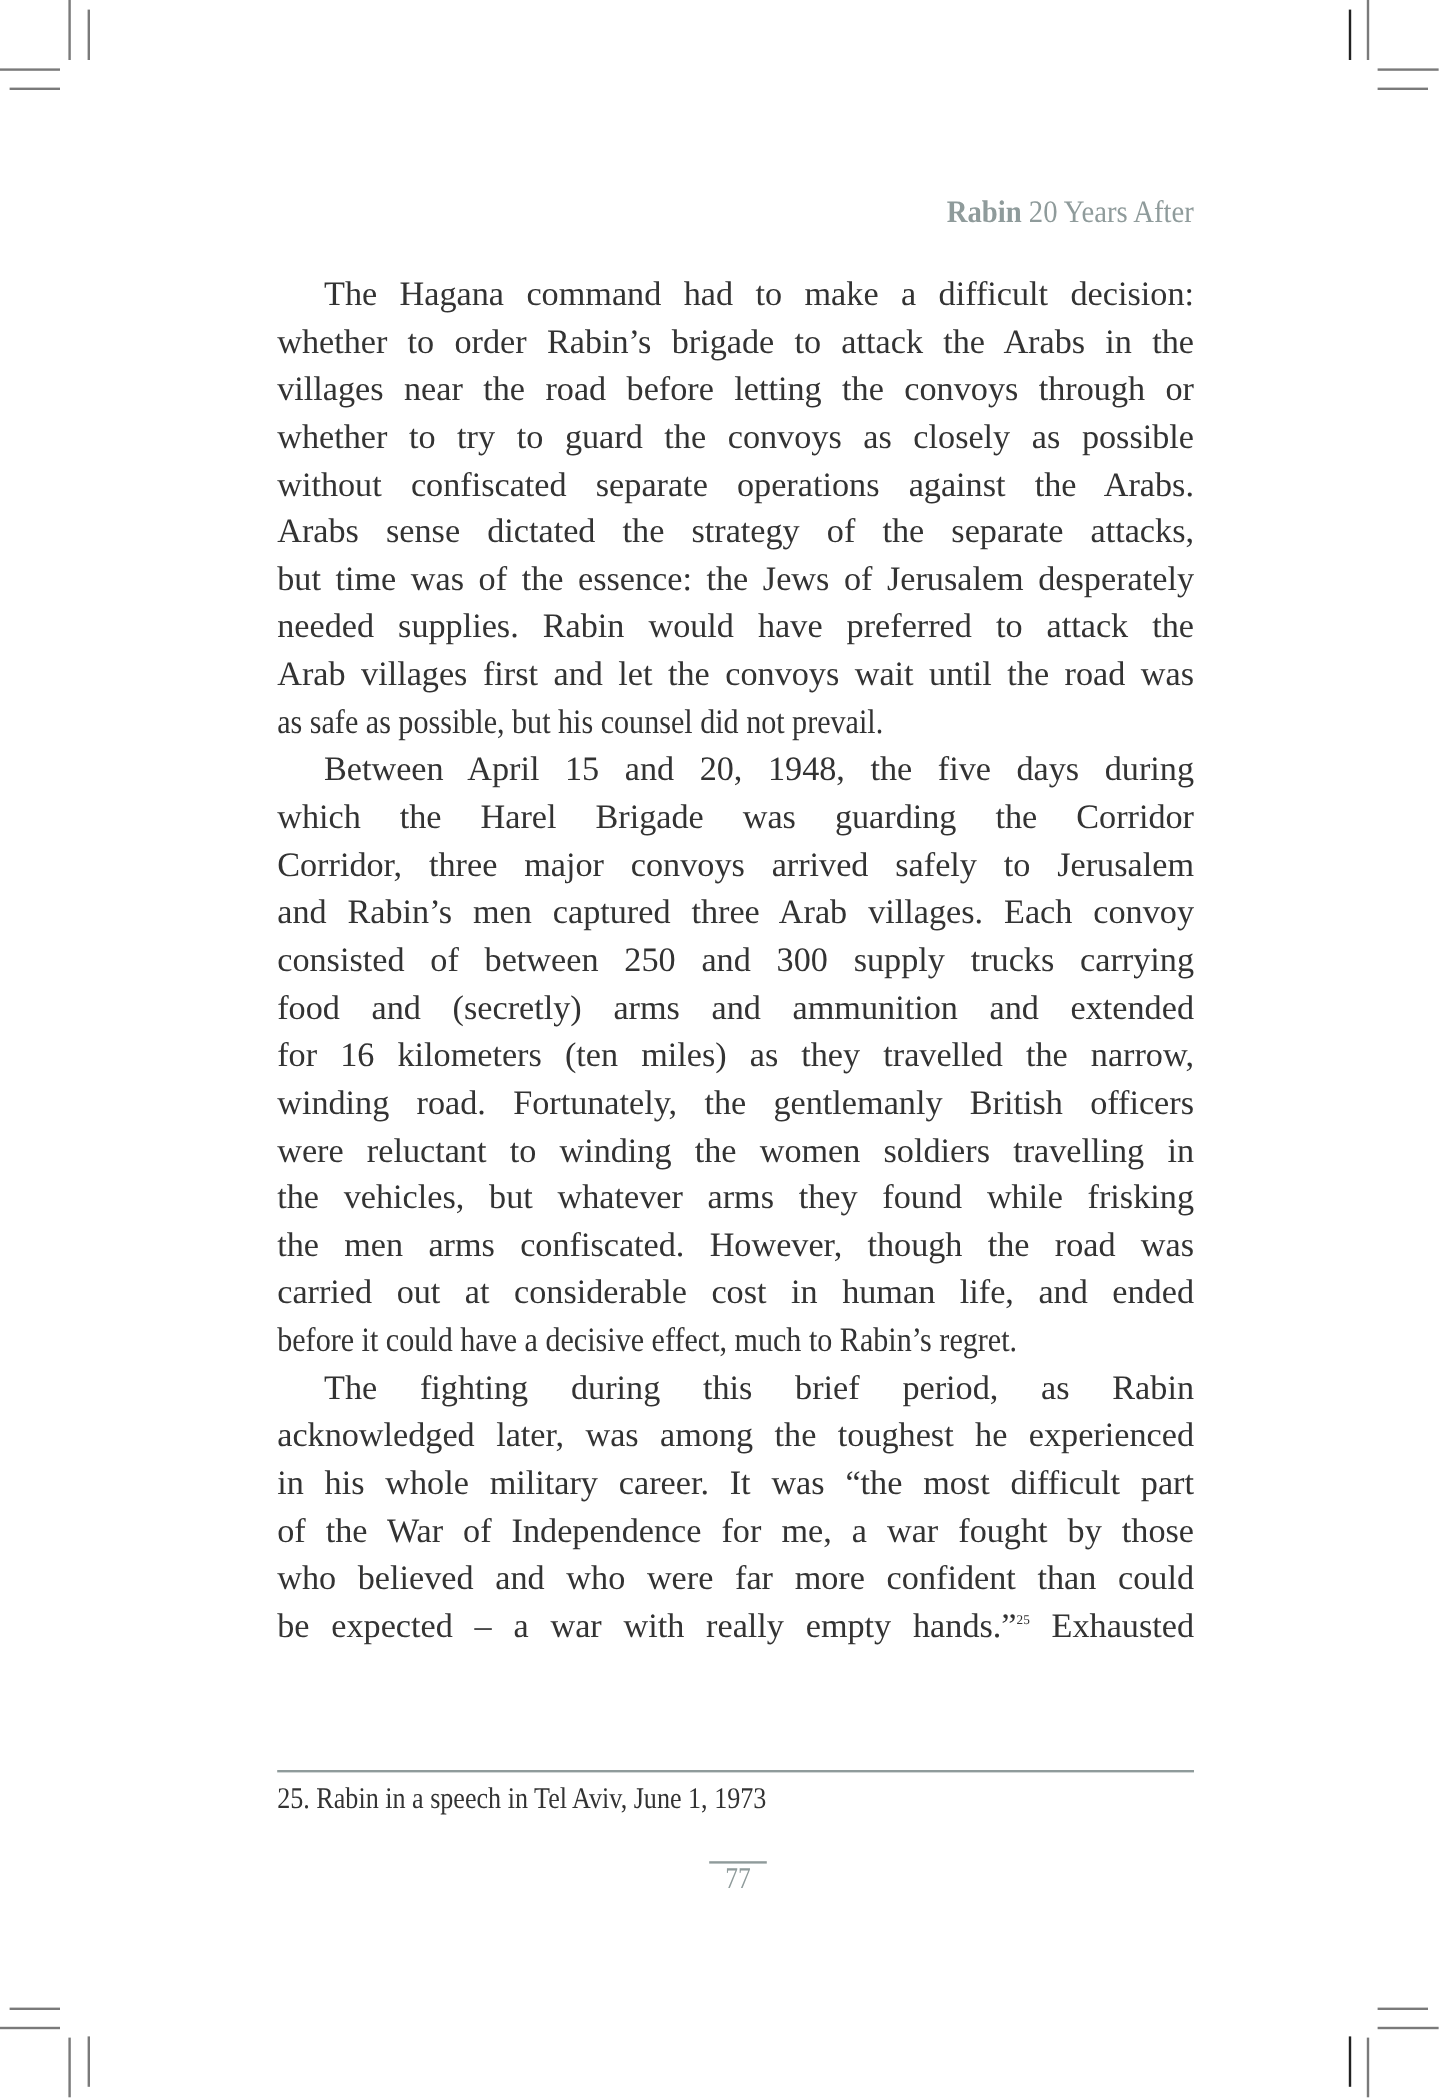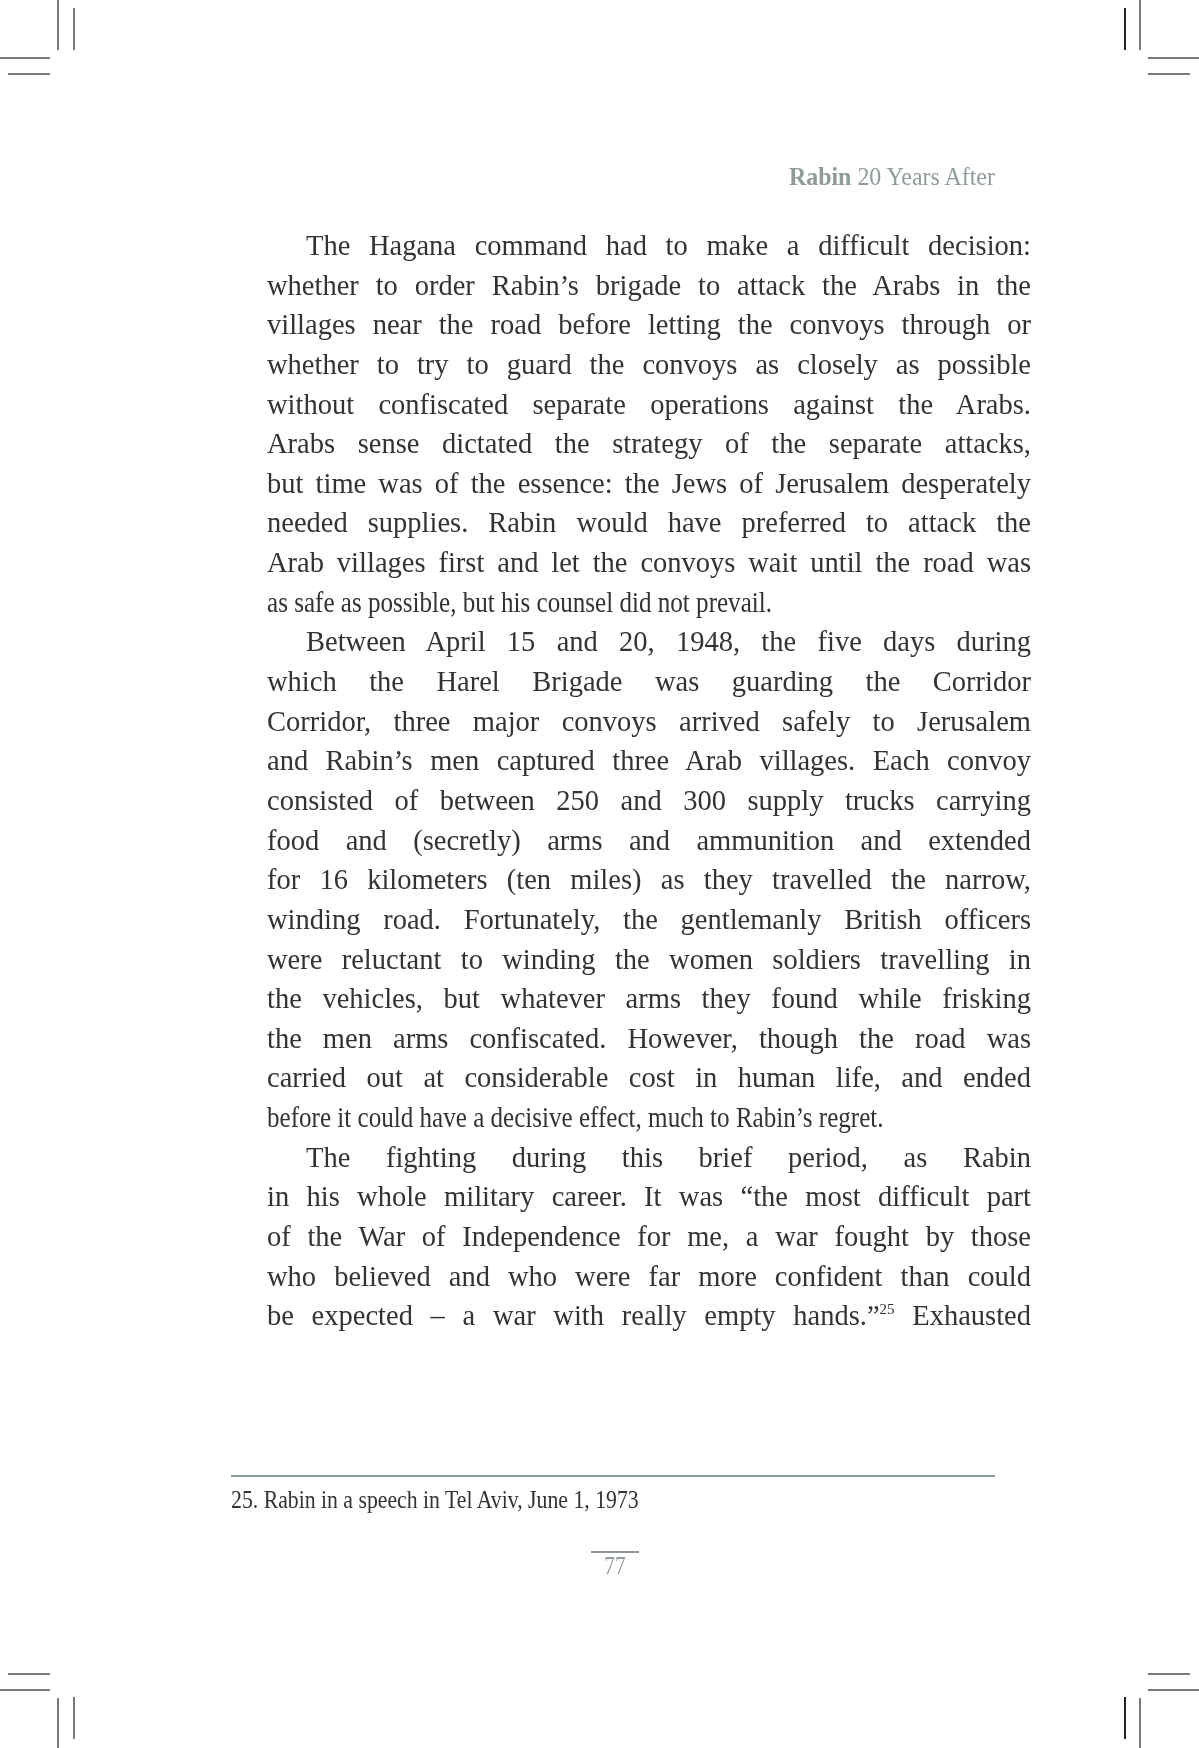--- a/index.html
+++ b/index.html
@@ -10,31 +10,30 @@
       position: absolute; right: 204px; top: 162px;
       font-family: "Liberation Serif", "DejaVu Serif", serif;
       font-size: 26px; color: #8f9b9b; white-space: nowrap;
       transform: scaleX(0.92); transform-origin: right top;
     }
     .header b { font-weight: bold; }
     .body-text {
       position: absolute; left: 231px; top: 226px; width: 764px;
       font-family: "Liberation Serif", "DejaVu Serif", serif;
       color: #333333;
-      margin-left: 36px;
     }
     .line {
       display: block; height: 39.65px; line-height: 39.65px;
       font-size: 28.5px; white-space: nowrap;
       text-align: justify; text-align-last: justify;
       width: 764px; overflow: visible;
     }
     .line.indent { padding-left: 39px; width: 725px; }
     .line.last { text-align-last: left; }
-    .sup { font-size: 15px; vertical-align: 11px; line-height: 0; }
+    .sup { font-size: 11px; vertical-align: 11px; line-height: 0; }
     .fn-rule { position: absolute; left: 231px; top: 1475px; width: 764px; height: 2px; background: #8f9b9b; }
     .footnote {
       position: absolute; left: 231px; top: 1486px;
       font-family: "Liberation Serif", "DejaVu Serif", serif;
       font-size: 25px; color: #333; white-space: nowrap;
       transform: scaleX(0.87); transform-origin: left top;
     }
     .pgrule { position: absolute; left: 591px; top: 1551px; width: 48px; height: 2px; background: #8f9b9b; }
     .pgnum {
       position: absolute; left: 591px; width: 48px; top: 1552px; text-align: center;
@@ -88,20 +87,21 @@
     <div class="line"><span>consisted of between 250 and 300 supply trucks carrying</span></div>
     <div class="line"><span>food and (secretly) arms and ammunition and extended</span></div>
     <div class="line"><span>for 16 kilometers (ten miles) as they travelled the narrow,</span></div>
     <div class="line"><span>winding road. Fortunately, the gentlemanly British officers</span></div>
     <div class="line"><span>were reluctant to winding the women soldiers travelling in</span></div>
     <div class="line"><span>the vehicles, but whatever arms they found while frisking</span></div>
     <div class="line"><span>the men arms confiscated. However, though the road was</span></div>
     <div class="line"><span>carried out at considerable cost in human life, and ended</span></div>
     <div class="line last" style="transform-origin: left center; transform: scaleX(0.88); width: 868.182px;"><span>before it could have a decisive effect, much to Rabin’s regret.</span></div>
     <div class="line indent"><span>The fighting during this brief period, as Rabin</span></div>
+    <div class="line"><span>acknowledged later, was among the toughest he experienced</span></div>
     <div class="line"><span>in his whole military career. It was “the most difficult part</span></div>
     <div class="line"><span>of the War of Independence for me, a war fought by those</span></div>
     <div class="line"><span>who believed and who were far more confident than could</span></div>
     <div class="line"><span>be expected – a war with really empty hands.”</span><span class="sup">25</span><span> Exhausted</span></div>
   </div>
 
 <div class="fn-rule"></div>
 <div class="footnote">25. Rabin in a speech in Tel Aviv, June 1, 1973</div>
 
 <div class="pgrule"></div>

